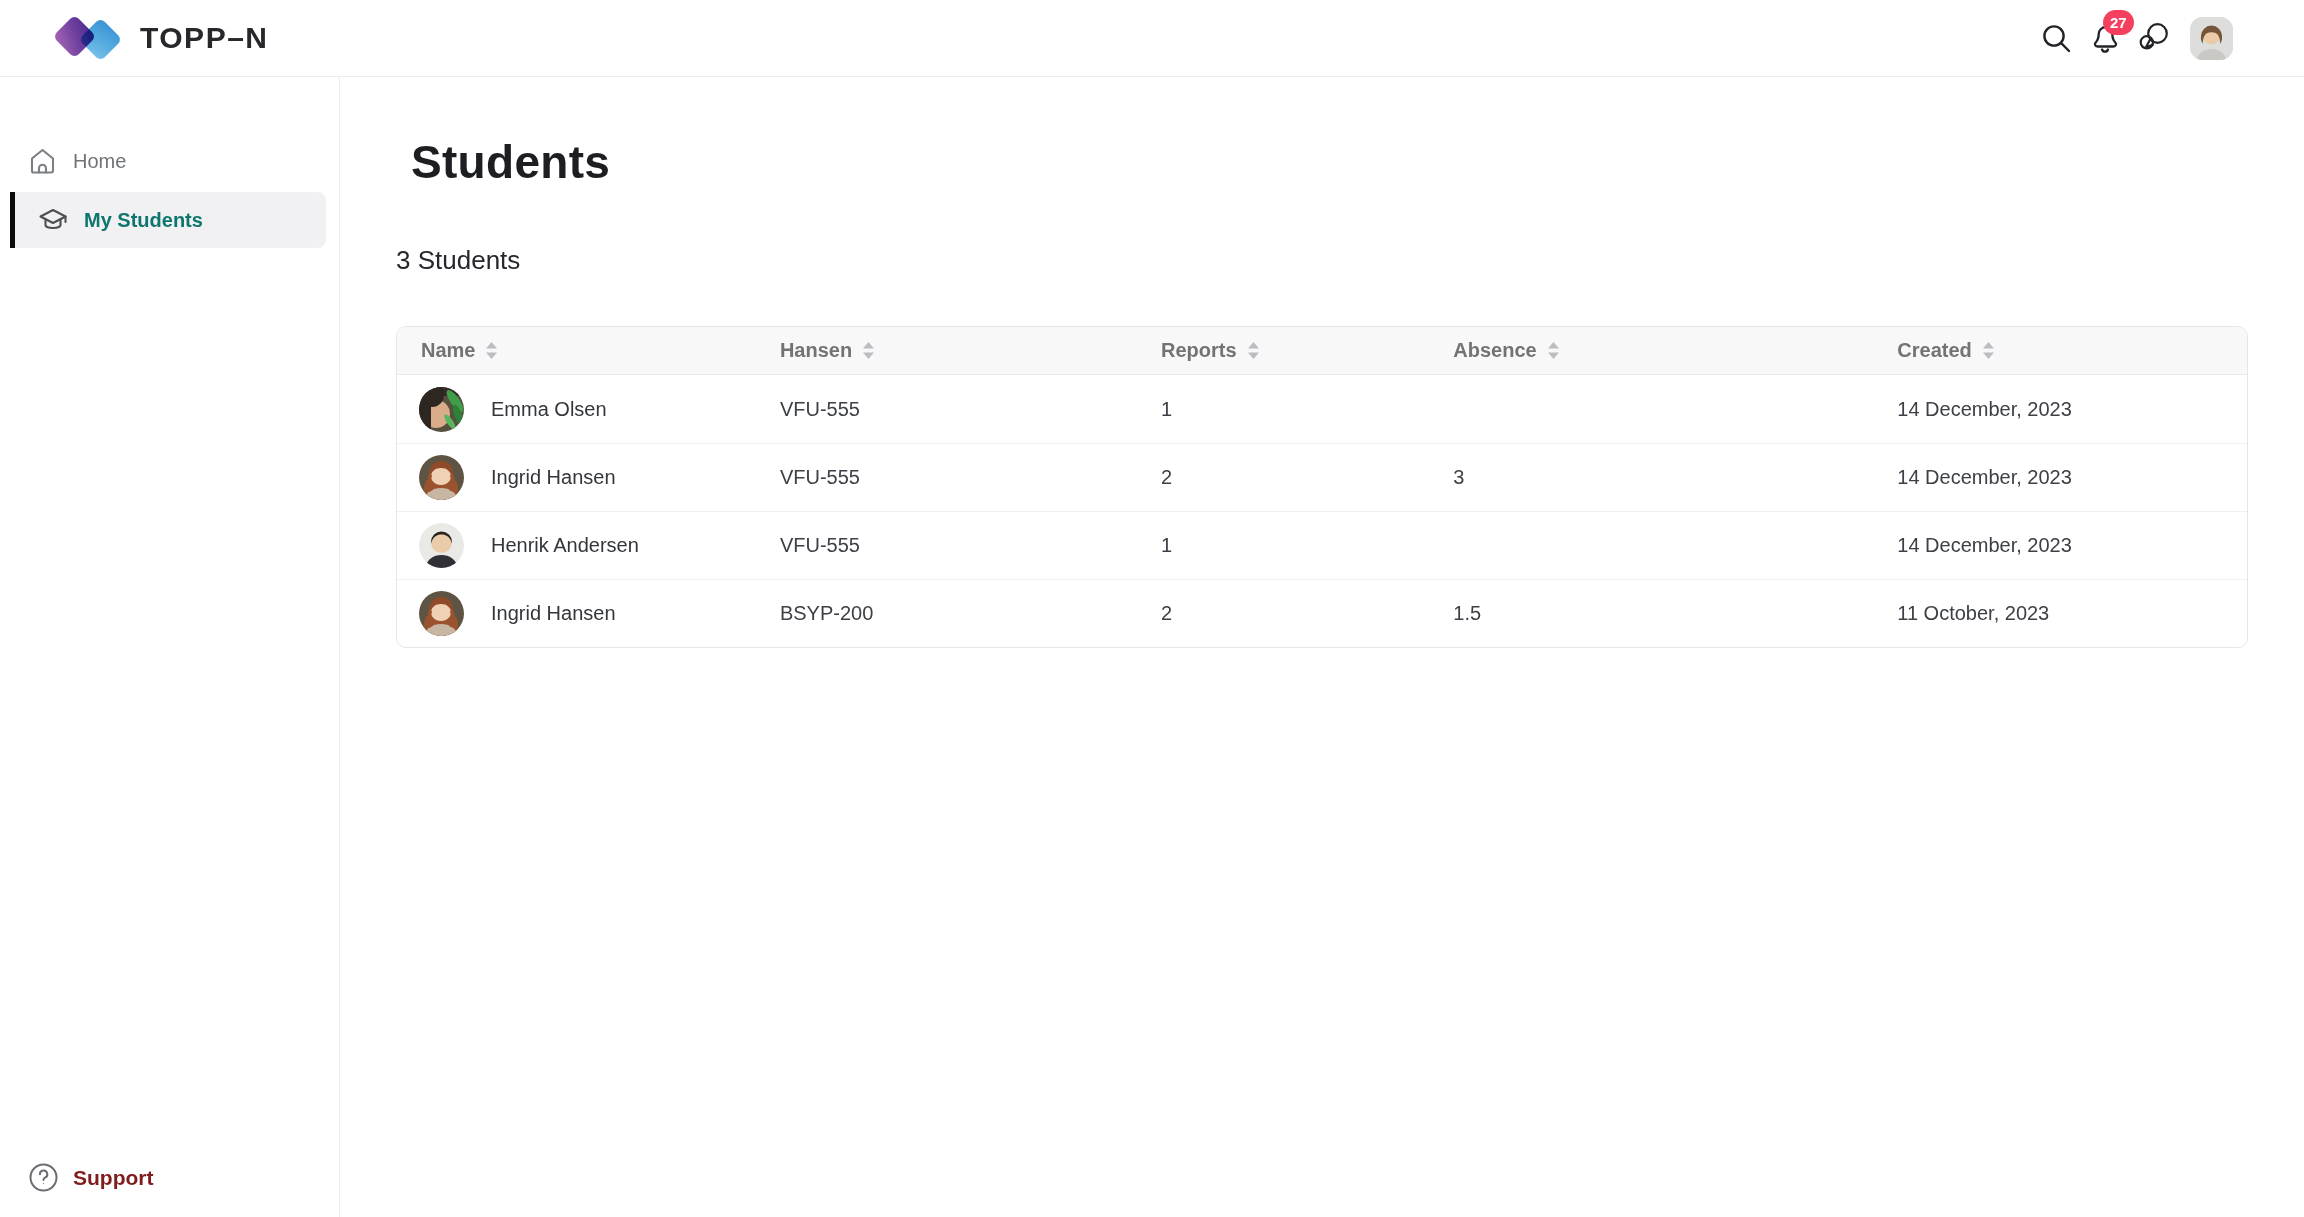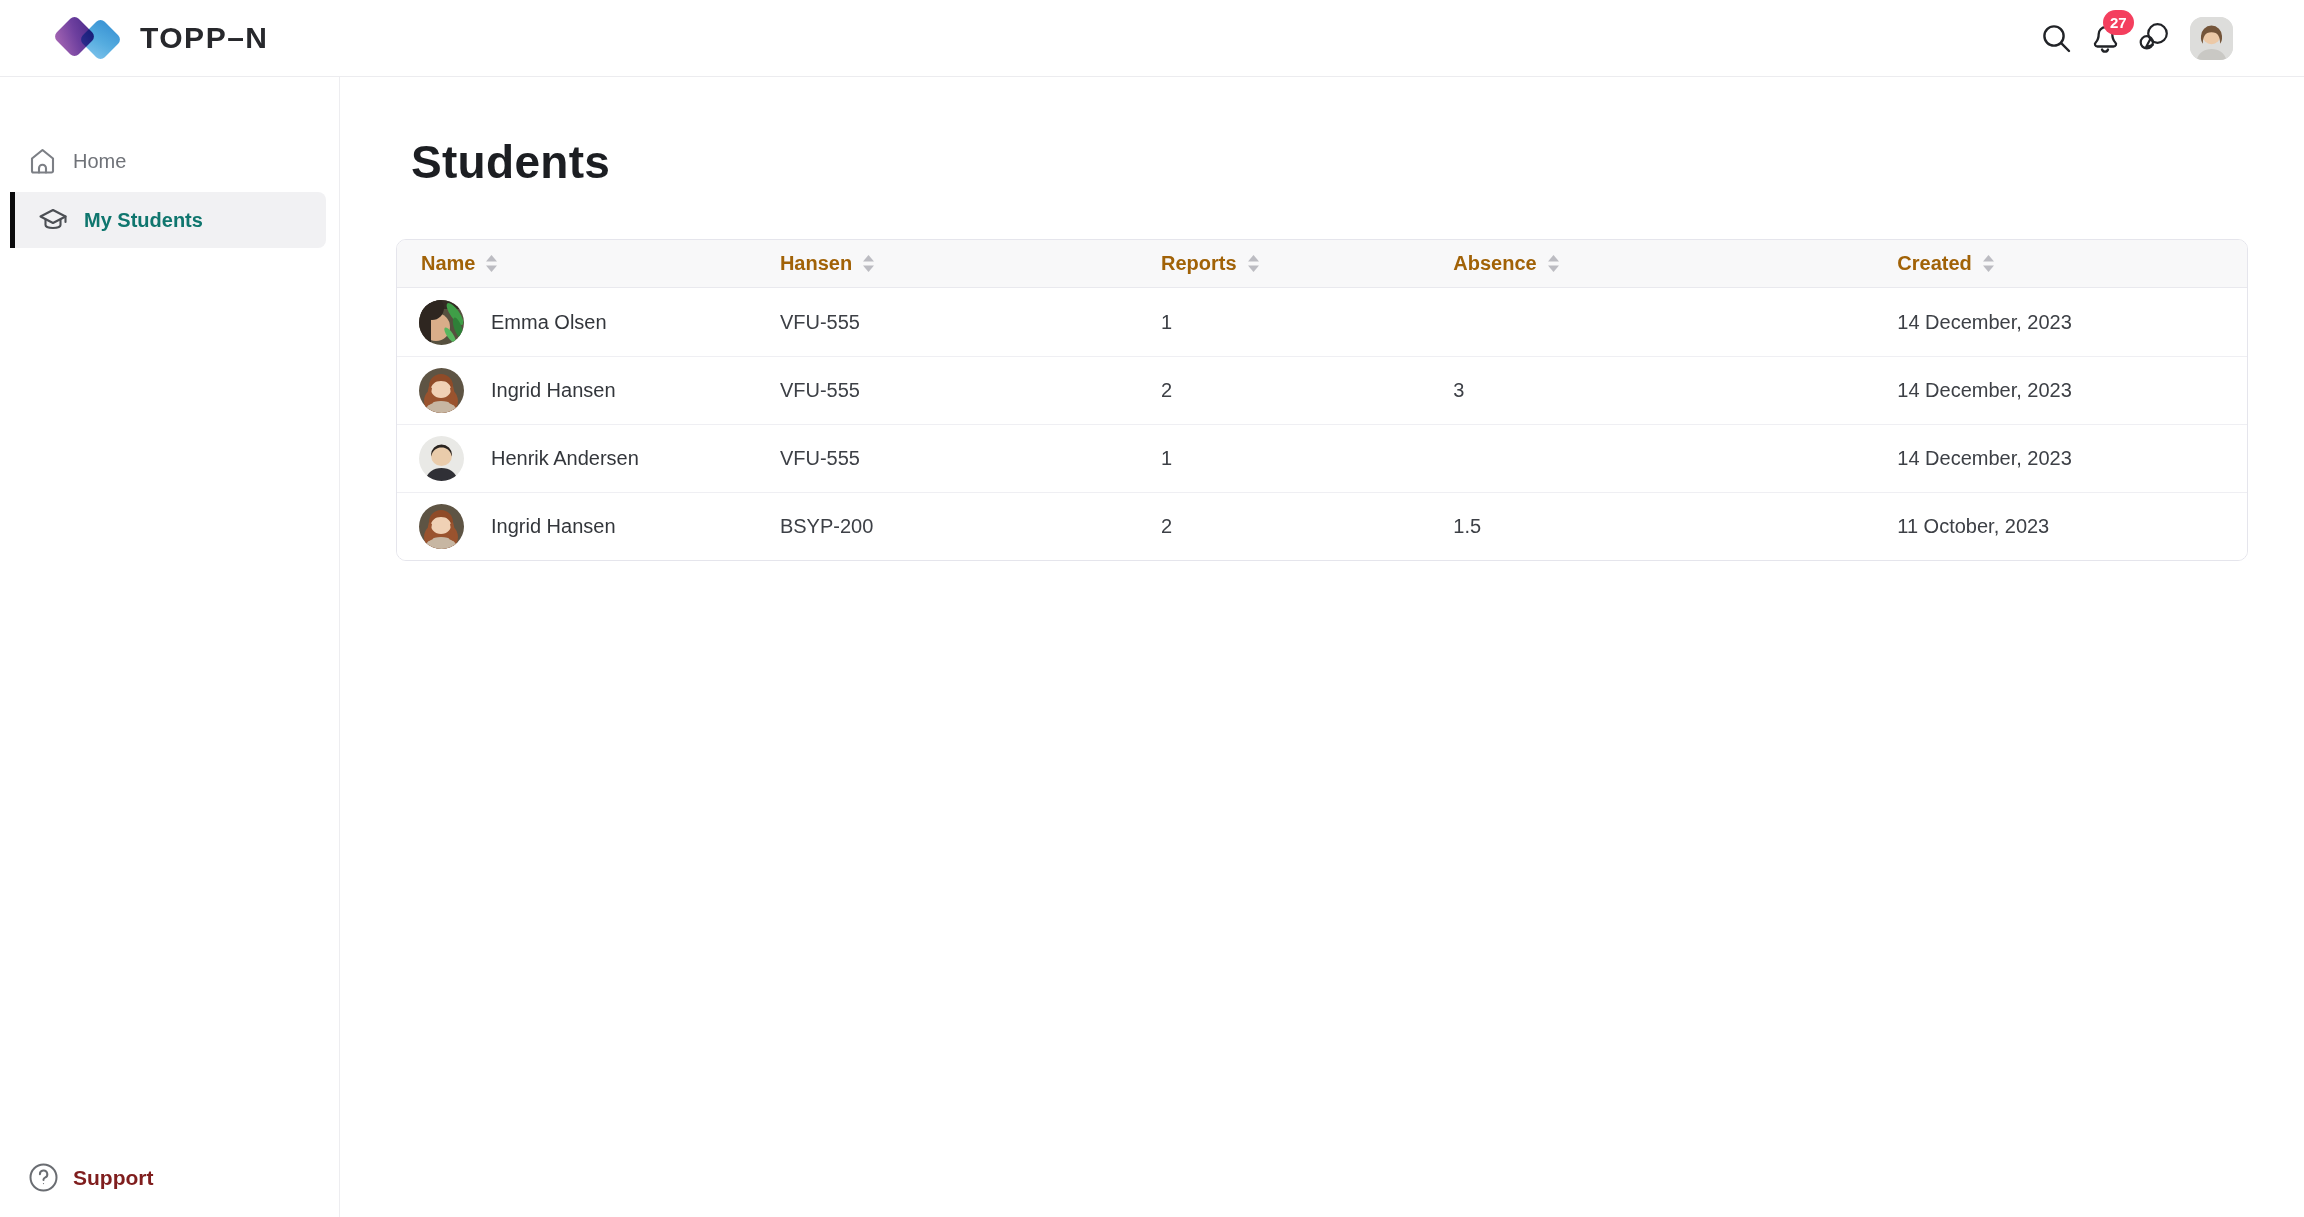--- a/index.html
+++ b/index.html
@@ -47,21 +47,21 @@
 
   
   .main { margin:77px 0 0 340px; padding:58px 56px 0 56px; }
   .page-title { font-size:46px; font-weight:700; color:#1c1e22; letter-spacing:.3px;margin-left:15px; }
   .subtitle { margin-top:56px; font-size:26px; color:#26282d; }
 
   .table { margin-top:50px; width:1852px; border:1px solid #e5e5ec; border-radius:10px;
            background:#fff; overflow:hidden; }
   .thead { display:flex; height:48px; background:#f8f8f9; border-bottom:1px solid #e9e9ee; }
   .th { display:flex; align-items:center; padding-left:24px; font-size:20px; font-weight:700;
-        color:#a16207; cursor:pointer; }
+        color:#737373; cursor:pointer; }
   .sort { margin-left:10px; display:inline-flex; }
   .tr { display:flex; height:68px; background:#fff; }
   .tr + .tr { border-top:1px solid #efeff3; }
   .td { display:flex; align-items:center; padding-left:24px; font-size:20px; color:#3d4046; }
   .c1{width:19.4%} .c2{width:20.6%} .c3{width:15.8%} .c4{width:24%} .c5{width:20.2%}
   .td.c1 { padding-left:22px; gap:27px; color:#33363b; }
   .row-avatar { width:45px; height:45px; border-radius:50%; overflow:hidden; flex:none; }
   .row-avatar svg { display:block; }
 </style>
 </head>
@@ -143,20 +143,21 @@
         <path d="M11.9 12.2a3.7 3.7 0 1 1 5.1 3.4c-1 .4-1.5 1-1.5 2v.4" stroke-linecap="round"></path>
         <circle cx="15.5" cy="21.6" r=".6" fill="#6a6d72" stroke="none"></circle>
       </svg>
     </span>
     <span>Support</span>
   </div>
 </aside>
 
 <main class="main">
   <h1 class="page-title">Students</h1>
+  <div class="subtitle">3 Students</div>
 
   <div class="table">
     <div class="thead" id="thead">
         <div class="th c1">
           <span>Name</span>
           <span class="sort">
             <svg width="13" height="19" viewBox="0 0 13 19">
               <path d="M6.5 1 12 7.6H1z" fill="#bcbcc2"></path>
               <path d="M6.5 18 1 11.4h11z" fill="#bcbcc2"></path>
             </svg>

